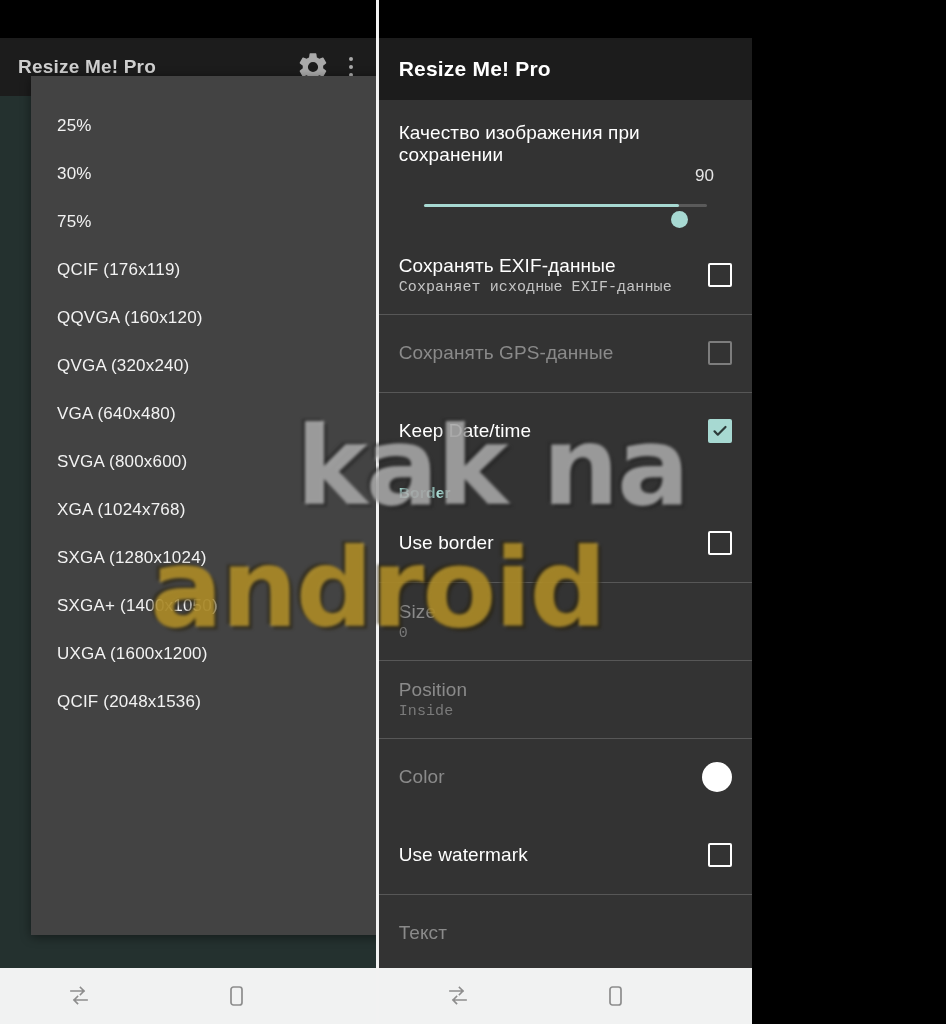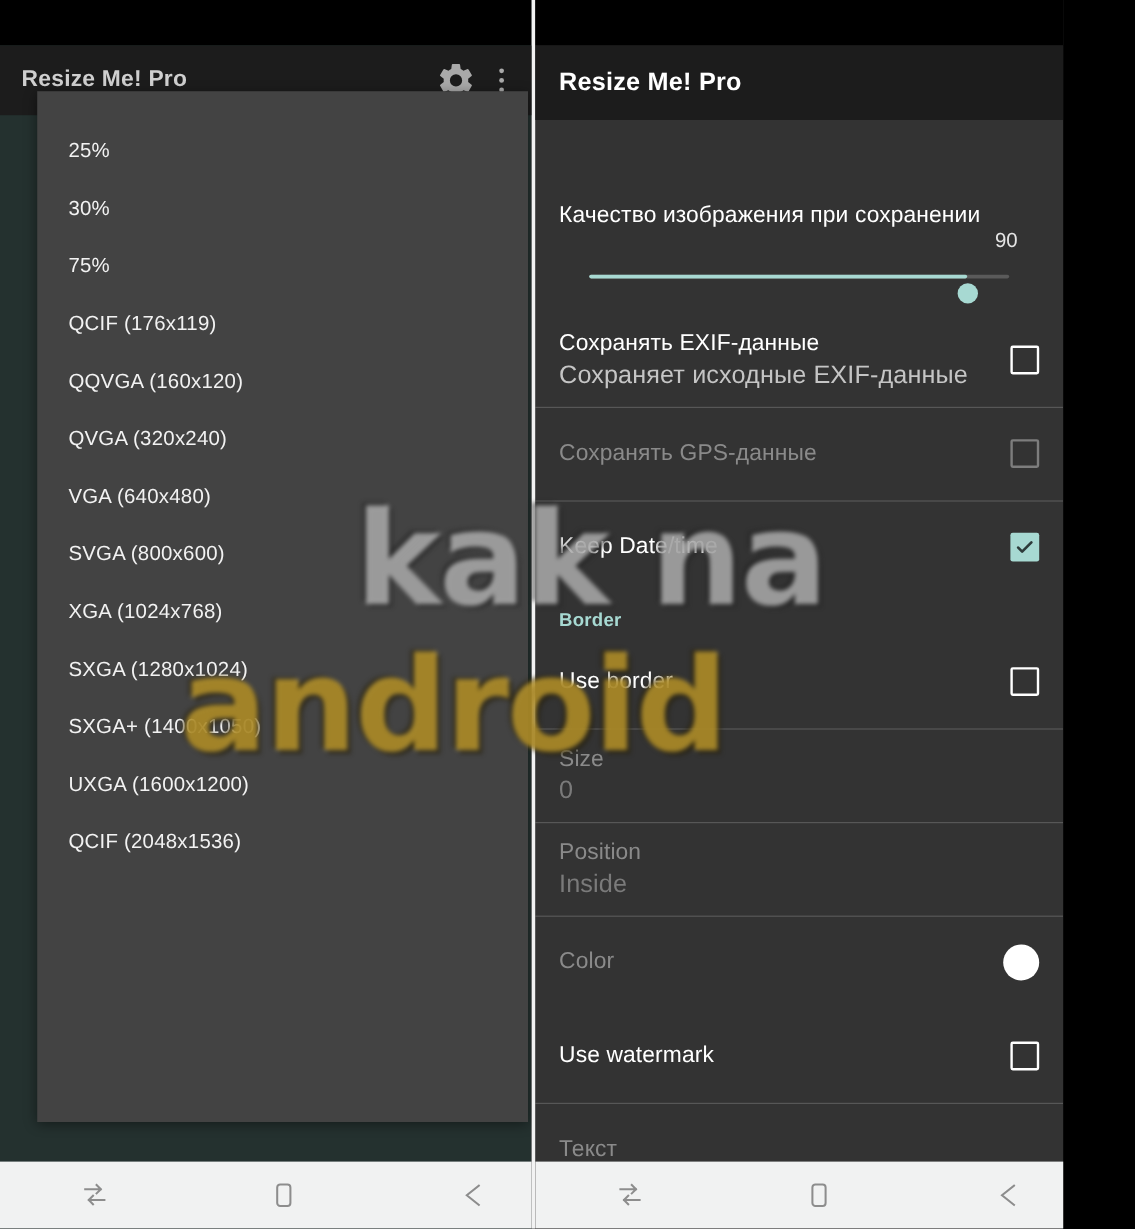--- a/index.html
+++ b/index.html
@@ -2,21 +2,21 @@
 <html><head>
 <meta charset="utf-8">
 <style>
   * { margin:0; padding:0; box-sizing:border-box; }
   html,body{
     width:946px; height:1024px; overflow:hidden;
     background:#000;
     font-family:"Liberation Sans", sans-serif;
     -webkit-font-smoothing:antialiased;
   }
-  #root{ position:relative; width:886px; height:1024px; display:flex; }
+  #root{ position:relative; width:752px; height:1024px; display:flex; }
 
   
   .panel{ position:relative; width:473px; height:1024px; overflow:hidden; background:#1f2b2a; }
   .panel.right{ background:#333333; border-left:3px solid #f2f2f2; }
 
   .statusbar{ height:38px; background:#000; }
   .panel.right .statusbar{ height:38px; background:#000; }
 
   
   .appbar{
@@ -78,41 +78,41 @@
 
   .settings{ position:relative; z-index:2; }
   .srow{ position:relative; padding:0 20px; }
   .srow + .srow::before{
     content:""; position:absolute; left:0; right:0; top:0; height:1px;
     background:rgba(255,255,255,.18);
   }
   .srow.nodiv::before{ display:none; }
 
   .quality-row{ padding:22px 20px 16px 20px; }
-  .quality-label{ color:#ffffff; font-size:19px; letter-spacing:.1px;margin-top:47px; }
+  .quality-label{ color:#ffffff; font-size:19px; letter-spacing:.1px; }
   .slider-wrap{ position:relative; margin-top:24px; height:30px; }
   .slider-value{
     position:absolute; right:18px; top:-24px; color:#e5e5e5; font-size:17px;
   }
   .track{
     position:absolute; left:25px; right:25px; top:14px; height:3px; background:#5a5a5a; border-radius:2px;
   }
   .track-fill{ position:absolute; left:0; top:0; height:3px; background:#a7d9d2; border-radius:2px; width:87%; }
   .thumb{
     position:absolute; left:87%; top:7px; width:17px; height:17px; margin-left:-8px;
     border-radius:50%; background:#a7d9d2;
   }
 
   .item{
     min-height:78px; display:flex; align-items:center; justify-content:space-between;
     padding:0 20px;
   }
   .item .txt{ flex:1; padding-right:12px; }
   .item .t1{ color:#ffffff; font-size:19px; line-height:1.3; letter-spacing:.1px; }
-  .item .t2{ color:#c5c5c5; font-size:21px; margin-top:1px; letter-spacing:.1px; }
+  .item .t2{ color:#c5c5c5; font-size:15px; margin-top:1px; letter-spacing:.1px;font-family:Liberation Mono, monospace; }
   .item.disabled .t1{ color:#8a8a8a; }
   .item.disabled .t2{ color:#7a7a7a; }
 
   .cbox{ width:24px; height:24px; border:2px solid #ffffff; border-radius:2px; flex:none; }
   .cbox.dim{ border-color:#7d7d7d; }
   .cbox.on{
     border:none; background:#a7d9d2; display:flex; align-items:center; justify-content:center;
   }
   .cbox.on svg{ display:block; }
 

